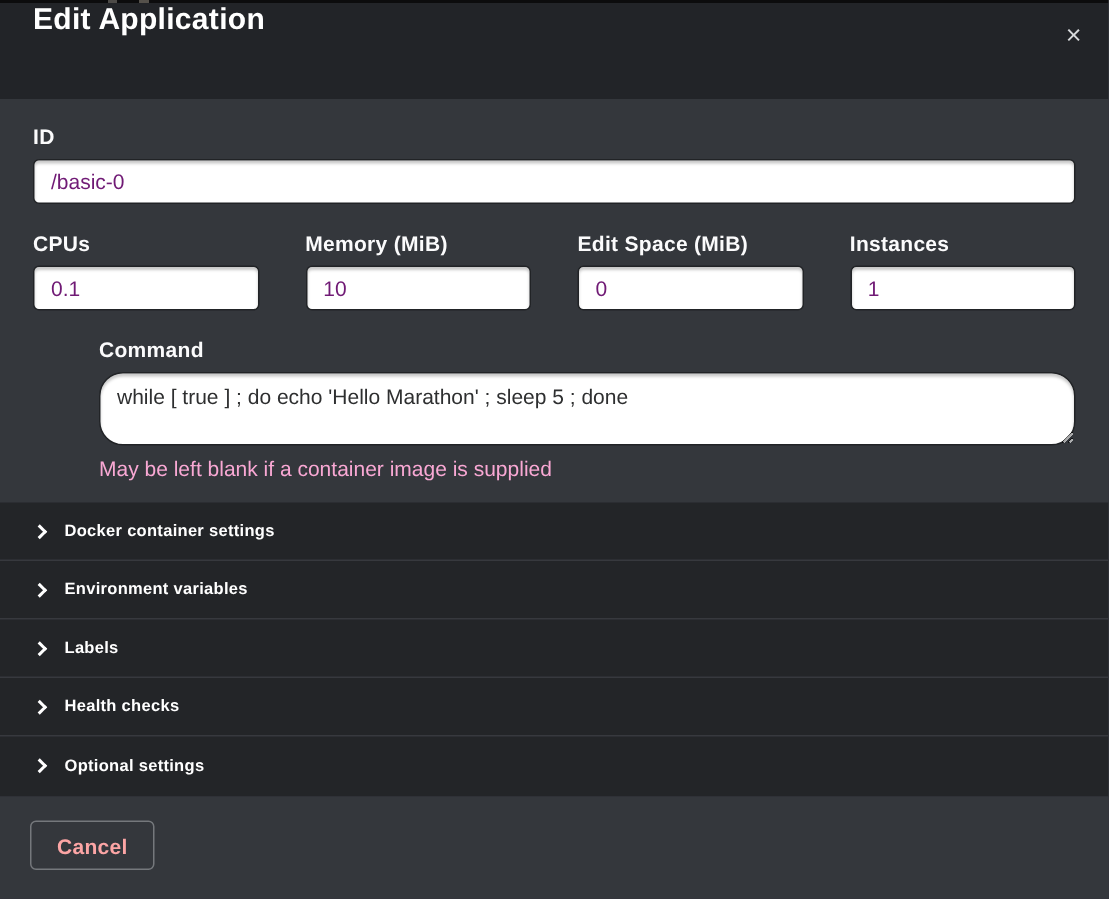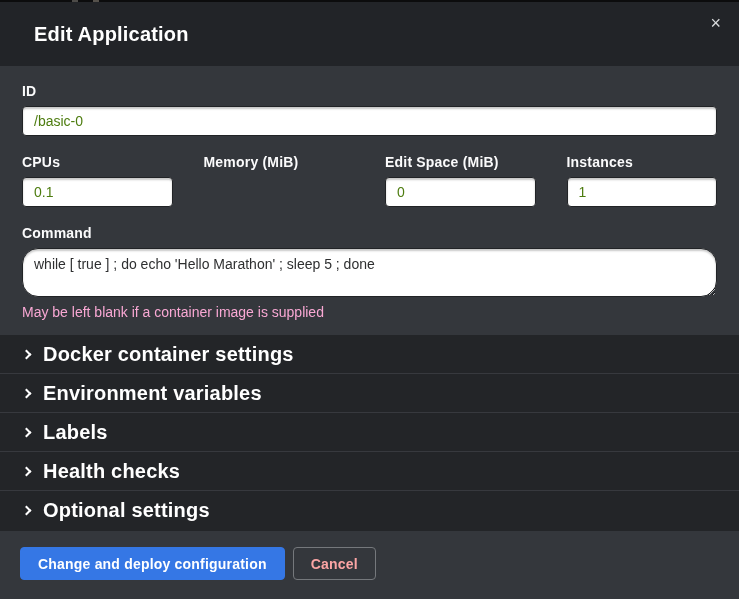--- a/index.html
+++ b/index.html
@@ -17,22 +17,22 @@
     height: 2px; flex: 0 0 2px;
     background: linear-gradient(90deg,
       #0c0c0d 0, #0c0c0d 72px, #4d4b48 72px, #4d4b48 78px,
       #0c0c0d 78px, #0c0c0d 93px, #55514b 93px, #55514b 99px,
       #0c0c0d 99px, #0c0c0d 100%);
   }
 
   .modal-header {
     height: 64px; flex: 0 0 64px;
     background: #222428;
-    display: flex; align-items: center;
-    padding: 0 34px; position: relative;
+    display: flex; align-items: flex-start;
+    padding: 0 22px; position: relative;
   }
   .modal-title {
     margin: 0; color: #ffffff;
     font-size: 20px; font-weight: 700; letter-spacing: 0.2px;
   }
   .close-btn {
     position: absolute; right: 14px; top: 10px;
     color: #d8dadc; font-size: 18px; line-height: 18px;
     cursor: pointer; padding: 2px 4px;
   }
@@ -47,32 +47,32 @@
     color: #fbfbfc; font-size: 14px; font-weight: 700;
     letter-spacing: 0.2px;
     margin-bottom: 8px; line-height: 14px;
   }
   .text-input {
     width: 100%; height: 30px;
     background: #ffffff;
     border: 1px solid #212326;
     border-radius: 4px;
     box-shadow: inset 0 2px 2px rgba(0,0,0,0.22);
-    color: #4d7c0f; font-size: 14px;
+    color: #701a75; font-size: 14px;
     font-family: "Liberation Sans", sans-serif;
     padding: 4px 11px;
     outline: none;
   }
   .grid-row {
     margin-top: 19px;
     display: grid;
     grid-template-columns: repeat(4, 1fr);
     gap: 31px;
   }
-  .command-group { margin-top: 19px; }
+  .command-group { margin-top: 19px; margin-left: 44px; }
   .command-textarea {
     width: 100%; height: 49px;
     background: #ffffff;
     border: 1px solid #212326;
     border-radius: 16px;
     box-shadow: inset 0 2px 2px rgba(0,0,0,0.22);
     color: #2e2f30; font-size: 14px; line-height: 1.3;
     font-family: "Liberation Sans", sans-serif;
     padding: 6px 11px;
     resize: both; outline: none; display: block;
@@ -92,21 +92,21 @@
   }
   .section-row:last-child { border-bottom: none; }
   .chevron {
     width: 7px; height: 7px; flex: 0 0 7px;
     border-top: 2px solid #ffffff;
     border-right: 2px solid #ffffff;
     transform: rotate(45deg);
     margin-right: 13px; margin-left: 1px;
   }
   .section-label {
-    color: #ffffff; font-size: 20px; font-weight: 700;
+    color: #ffffff; font-size: 11px; font-weight: 700;
     letter-spacing: 0.2px;
   }
 
   .modal-footer {
     flex: 0 0 68px;
     background: #34373c;
     display: flex; align-items: flex-start;
     padding: 16px 20px 0 20px; gap: 8px;
   }
   .btn {
@@ -144,20 +144,21 @@
       <input class="text-input" type="text" value="/basic-0" style="">
     </div>
 
     <div class="grid-row">
       <div class="field-group">
         <label class="field-label">CPUs</label>
         <input class="text-input" type="text" value="0.1" style="">
       </div>
       <div class="field-group">
         <label class="field-label">Memory (MiB)</label>
+        <input class="text-input" type="text" value="10" style="">
       </div>
       <div class="field-group">
         <label class="field-label">Edit Space (MiB)</label>
         <input class="text-input" type="text" value="0" style="">
       </div>
       <div class="field-group">
         <label class="field-label">Instances</label>
         <input class="text-input" type="text" value="1" style="">
       </div>
     </div>
@@ -187,17 +188,16 @@
       <span class="chevron"></span>
       <span class="section-label">Health checks</span>
     </div>
     <div class="section-row">
       <span class="chevron"></span>
       <span class="section-label">Optional settings</span>
     </div>
   </div>
 
   <footer class="modal-footer">
-    <button class="btn btn-primary">Change and deploy configuration</button>
     <button class="btn btn-cancel">Cancel</button>
   </footer>
 
 </div>
 
 </body></html>

